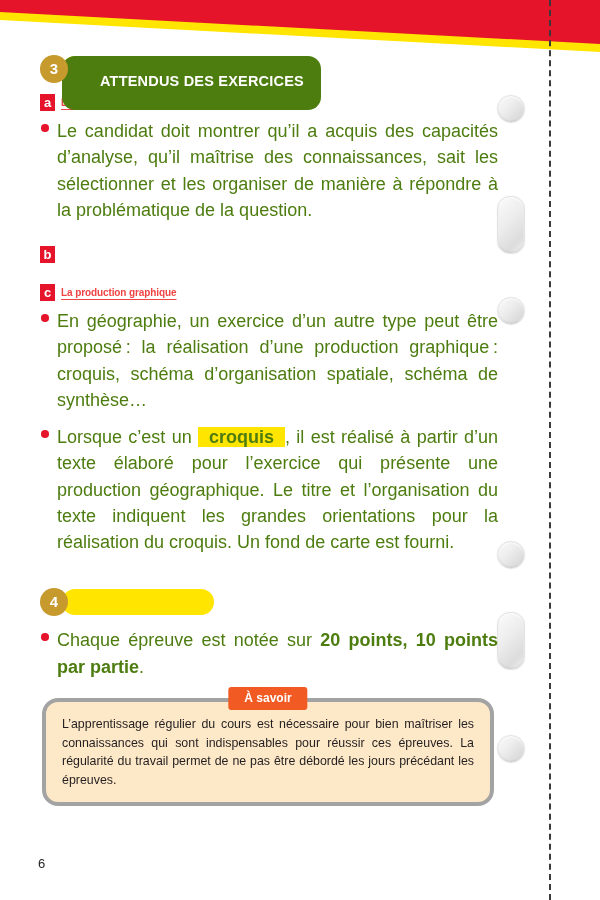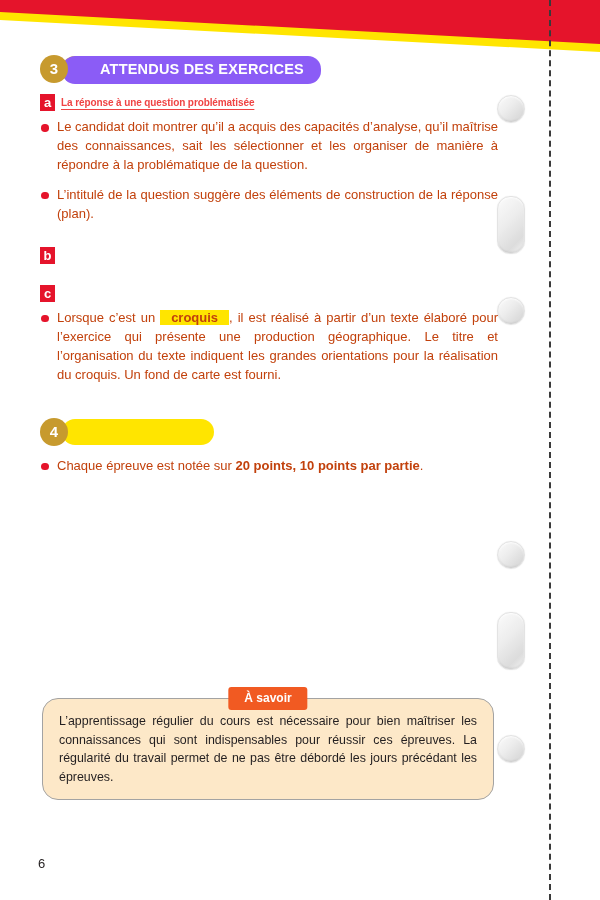--- a/index.html
+++ b/index.html
@@ -85,29 +85,29 @@
     left: 22px;
     top: 1px;
     height: 26px;
     border-radius: 13px;
     background: #FFE500;
   }
   .sh-red {
     position: absolute;
     left: 22px;
     top: 1px;
-    height: 28px;
+    height: 42px;
     border-radius: 13px;
-    background: #8b5cf6;
+    background: #4d7c0f;
     color: #ffffff;
     font-weight: bold;
     font-size: 14.5px;
     letter-spacing: 0.2px;
     line-height: 26px;
-    padding: 0 17px 0 38px;
+    padding: 12px 17px 0 38px;
     white-space: nowrap;
   }
   .sh-circle {
     position: absolute;
     left: 0;
     top: 0;
     width: 28px;
     height: 28px;
     border-radius: 50%;
     background: #C79A2E;
@@ -145,24 +145,24 @@
     text-decoration: underline;
     text-underline-offset: 3px;
     letter-spacing: -0.1px;
   }
 
   
   .bullet-p {
     position: relative;
     padding-left: 17px;
     margin: 0 0 11px 0;
-    font-size: 13px;
+    font-size: 18px;
     line-height: 1.46;
     text-align: justify;
-    color: #c2410c;
+    color: #4d7c0f;
   }
   .bullet-p::before {
     content: "";
     position: absolute;
     left: 1px;
     top: 6px;
     width: 7.5px;
     height: 7.5px;
     border-radius: 50%;
     background: #E5142B;
@@ -196,21 +196,21 @@
     font-size: 12px;
     line-height: 23px;
     padding: 0 16px;
     border-radius: 3px;
     z-index: 4;
     white-space: nowrap;
   }
   .savoir-box {
     margin-top: 10px;
     background: #FDE8C8;
-    border: 1px solid #a3a3a3;
+    border: 4px solid #a3a3a3;
     border-radius: 16px;
     padding: 13px 16px 13px 16px;
     font-size: 12.4px;
     line-height: 1.5;
     text-align: justify;
     color: #231f20;
   }
 
   
   .folio {
@@ -244,33 +244,34 @@
       <div class="sh-yellow" style="width:250px;"></div>
       <div class="sh-red">ATTENDUS DES EXERCICES</div>
       <div class="sh-circle">3</div>
     </div>
 
     <div class="sub-head">
       <span class="sub-badge">a</span>
       <span class="sub-title">La réponse à une question problématisée</span>
     </div>
     <p class="bullet-p">Le candidat doit montrer qu’il a acquis des capacités d’analyse, qu’il maîtrise des connaissances, sait les sélectionner et les organiser de manière à répondre à la problématique de la question.</p>
-    <p class="bullet-p">L’intitulé de la question suggère des éléments de construction de la réponse (plan).</p>
 
     <div class="gap-a"></div>
 
     <div class="sub-head">
       <span class="sub-badge">b</span>
     </div>
 
     <div class="gap-b"></div>
 
     <div class="sub-head">
       <span class="sub-badge">c</span>
-    </div>
+      <span class="sub-title">La production graphique</span>
+    </div>
+    <p class="bullet-p">En géographie, un exercice d’un autre type peut être proposé : la réalisation d’une production graphique : croquis, schéma d’organisation spatiale, schéma de synthèse…</p>
 
     <p class="bullet-p"><span>Lorsque c’est un </span><span class="hl hl-b">croquis</span><span>, il est réalisé à partir d’un texte élaboré pour l’exercice qui présente une production géographique. Le titre et l’organisation du texte indiquent les grandes orientations pour la réalisation du croquis. Un fond de carte est fourni.</span></p>
 
 
     <div class="gap-c"></div>
 
     <div class="section-head">
       <div class="sh-yellow" style="width:152px;"></div>
       <div class="sh-circle">4</div>
     </div>

